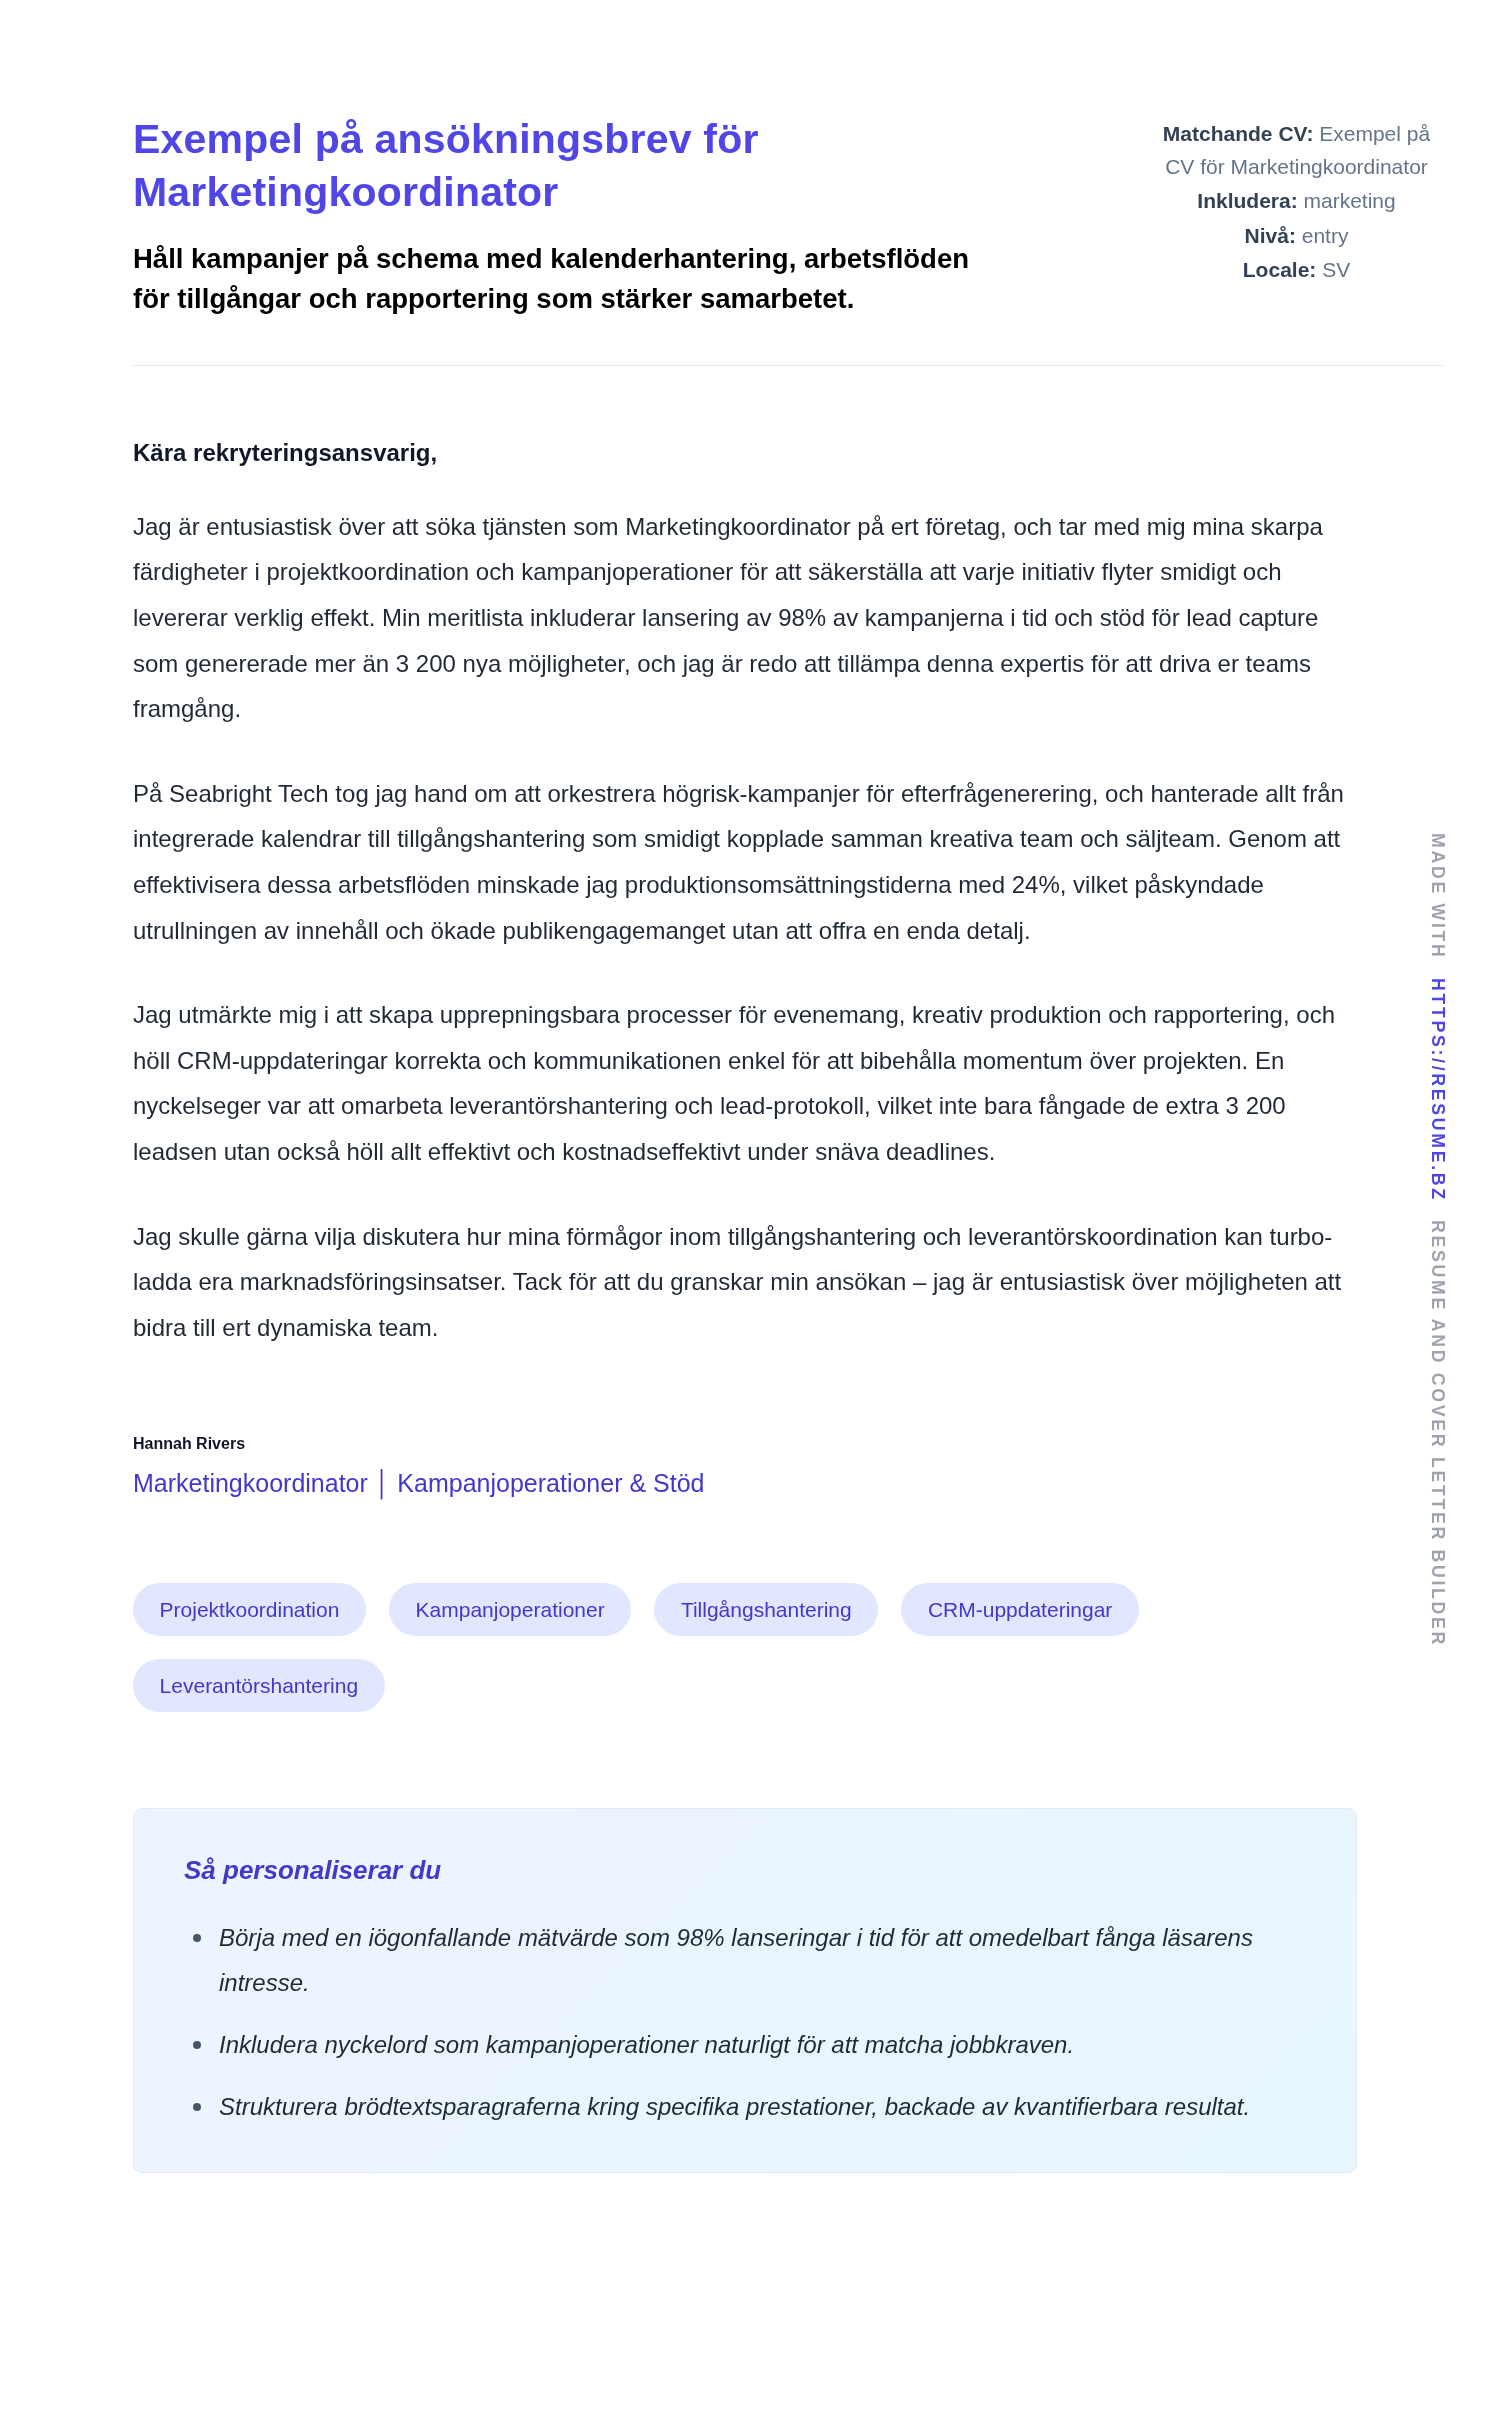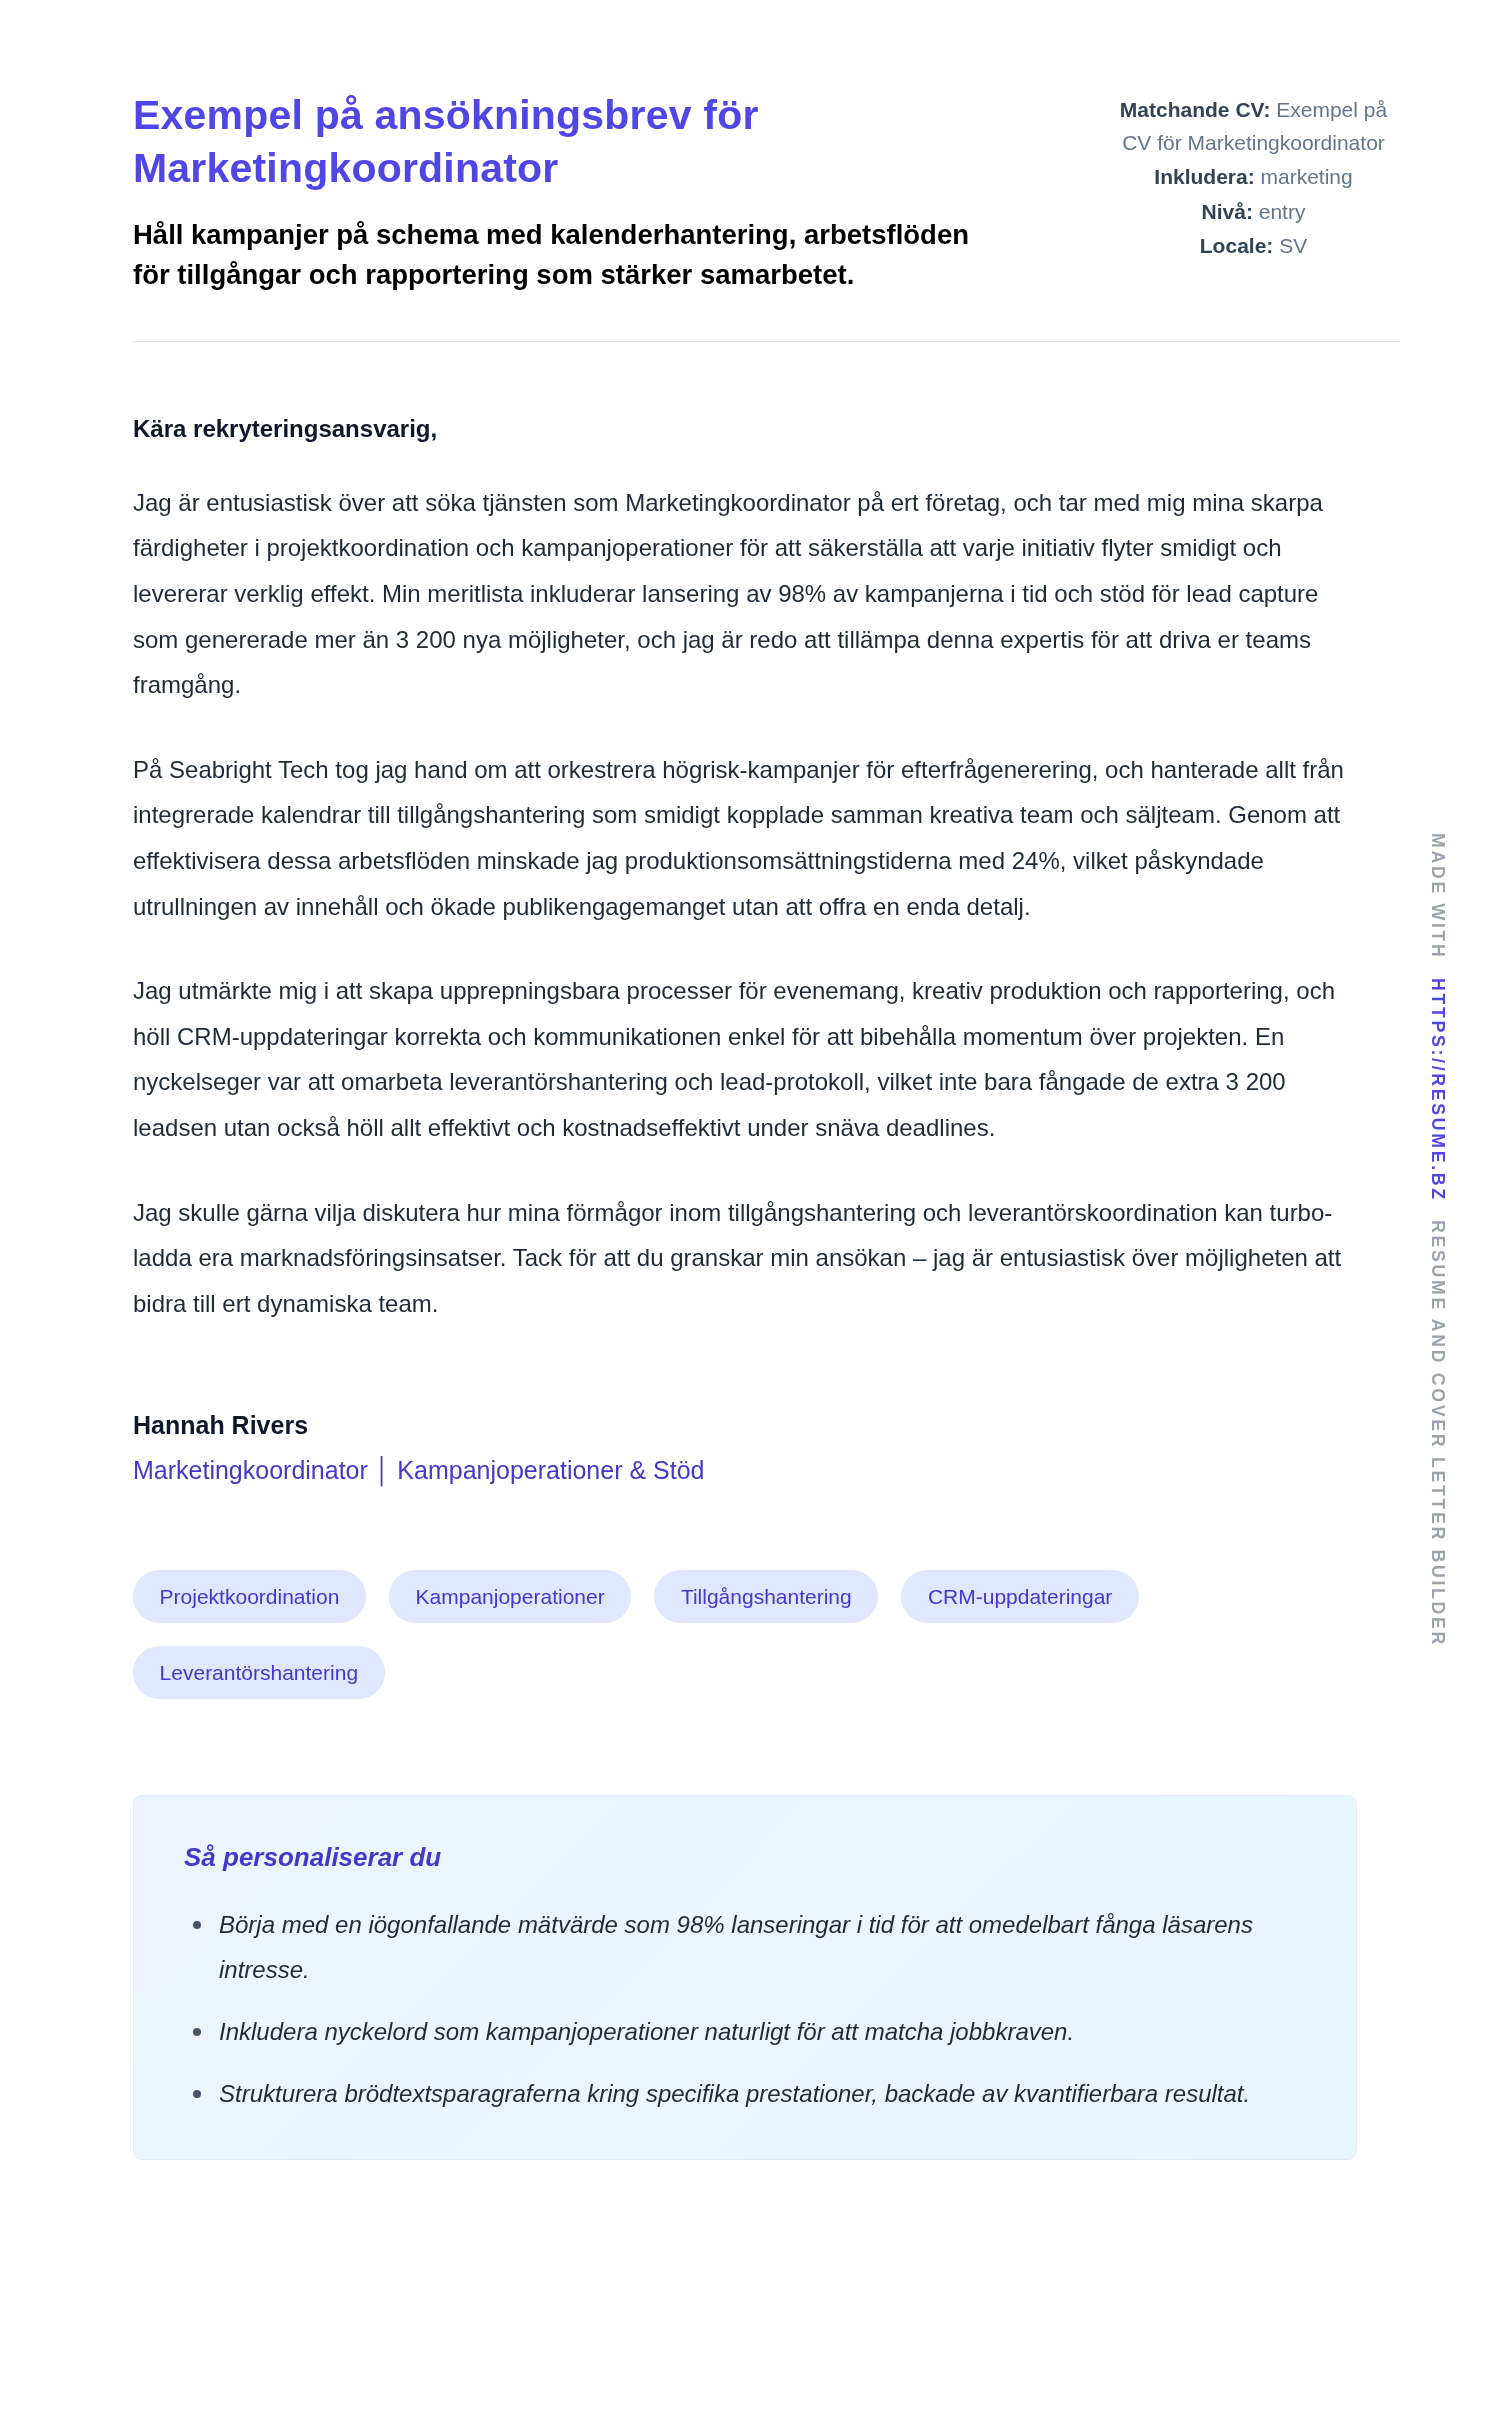--- a/index.html
+++ b/index.html
@@ -7,21 +7,22 @@
   .page {
     position: relative;
     width: 1507px;
     min-height: 2413px;
     background: #ffffff;
     font-family: "Liberation Sans", sans-serif;
     color: #1f2937;
     overflow: hidden;
   }
   .content {
-    padding: 89px 107px 80px 133px;
+    padding: 89px 64px 80px 133px;
+    margin-top: 24px;
   }
 
   
   .header {
     display: flex;
     justify-content: space-between;
     align-items: flex-start;
     gap: 35px;
   }
   .header-left { max-width: 904px; }
@@ -69,21 +70,21 @@
     margin-top: 37px;
     font-size: 24px;
     line-height: 1.9;
     color: #1f2937;
     max-width: 1224px;
   }
   .paragraph + .paragraph { margin-top: 39px; }
 
   .signature { margin-top: 85px; }
   .signature-name {
-    font-size: 25px;
+    font-size: 16px;
     font-weight: 700;
     color: #0f172a;
   }
   .signature-role {
     margin-top: 16px;
     font-size: 25px;
     color: #4338ca;
   }
 
   

